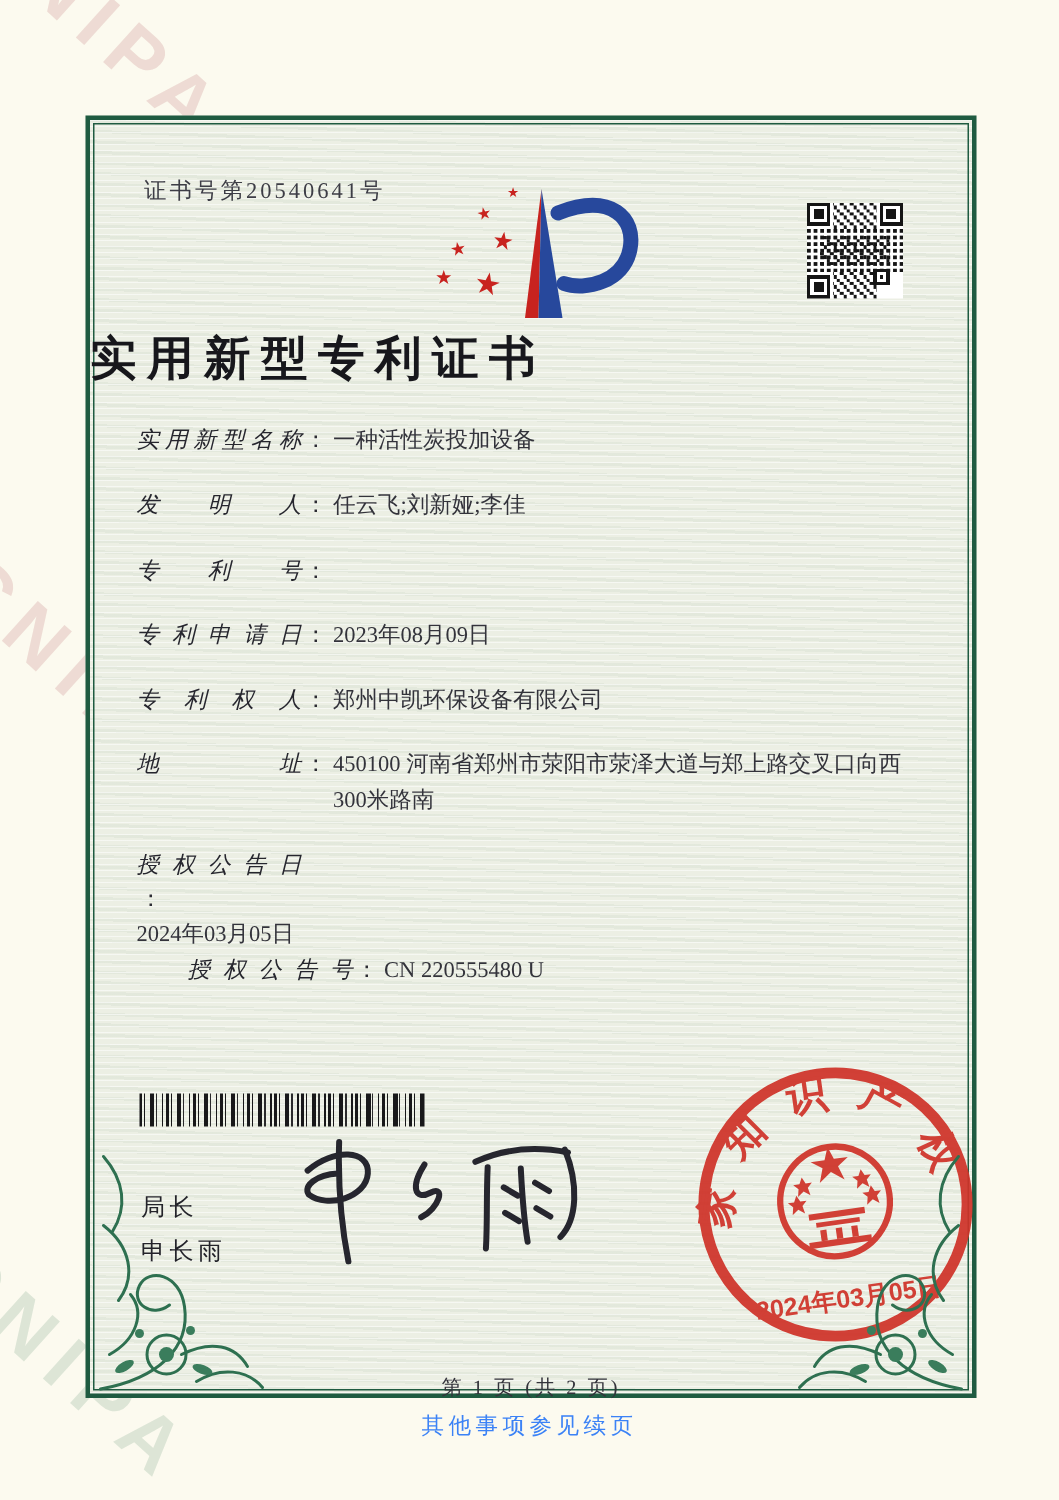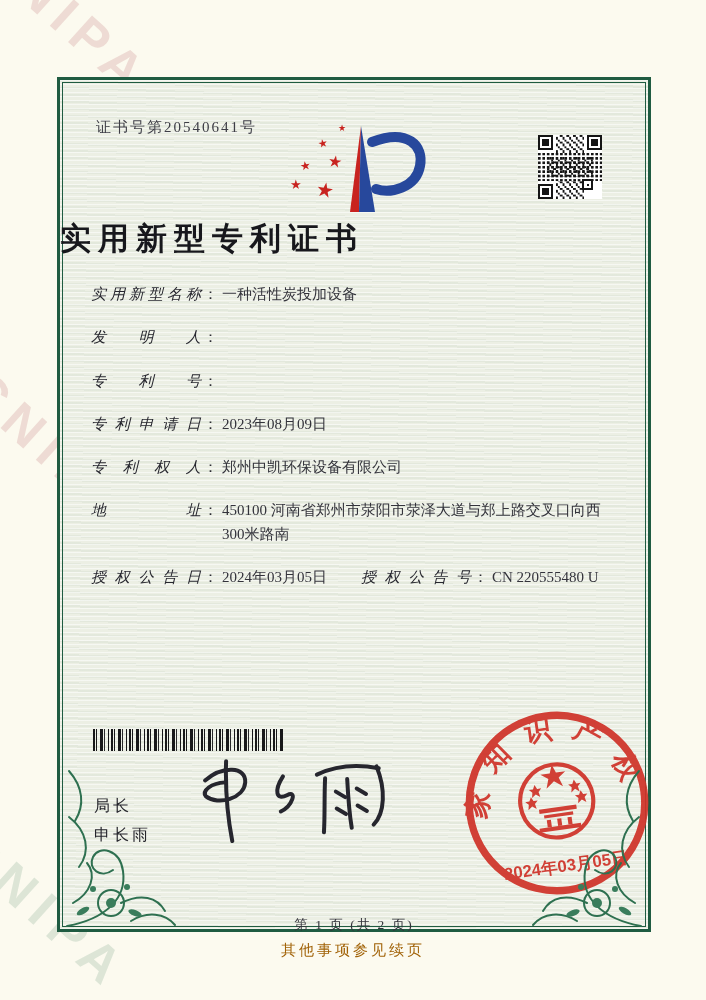--- a/index.html
+++ b/index.html
@@ -44,21 +44,21 @@
   }
   
   .fields{position:absolute;left:31px;top:203px;width:540px;font-size:15px;}
   .frow{display:flex;align-items:flex-start;margin-bottom:20px;line-height:1.55;}
   .flabel{
     display:inline-block;width:110px;flex-shrink:0;
     text-align:justify;text-align-last:justify;color:#26262e;font-style:italic;
   }
   .fcolon{flex-shrink:0;margin:0 4px 0 2px;}
   .fvalue{color:#33333b;max-width:400px;}
-  .grant-row{margin-bottom:0;}
+  .grant-row{margin-bottom:0;flex-direction:column;}
   .grant2{display:flex;margin-left:34px;}
   
   .body-text{
     position:absolute;left:28px;top:494px;width:542px;
     font-size:14.5px;line-height:1.85;color:#3a3a44;text-align:justify;
   }
   .body-text p{margin:0 0 6px 0;text-indent:2em;}
   
   .barcode{
     position:absolute;left:33px;top:649px;width:190px;height:22px;
@@ -71,21 +71,21 @@
   }
   .signer{position:absolute;left:34px;top:712px;font-family:"Liberation Sans", sans-serif;
     font-weight:normal;font-size:16px;color:#23232a;letter-spacing:3px;line-height:1.8;}
   .signature{position:absolute;left:130px;top:668px;}
   
   .seal{position:absolute;left:403px;top:629px;width:188px;height:188px;transform:rotate(-8deg);opacity:.93;}
   
   .page-note{position:absolute;left:0;top:836px;width:100%;text-align:center;
     font-size:13.5px;letter-spacing:2px;color:#33333b;}
   .cont-note{position:absolute;left:0;top:941px;width:100%;text-align:center;
-    font-size:15px;letter-spacing:3px;color:#a16207;}
+    font-size:15px;letter-spacing:3px;color:#3b82f6;}
   .ornament{position:absolute;pointer-events:none;}
   .orn-left{left:1px;bottom:1px;}
   .orn-right{right:1px;bottom:1px;transform:scaleX(-1);}
 </style>
 </head>
 <body>
 
 <div class="page">
 
   <div class="wm pink" style="left:-38px;top:-14px;">CNIPA</div>
@@ -148,20 +148,21 @@
 
     <div class="fields">
       <div class="frow">
         <span class="flabel">实用新型名称</span>
         <span class="fcolon">：</span>
         <span class="fvalue">一种活性炭投加设备</span>
       </div>
       <div class="frow">
         <span class="flabel">发明人</span>
         <span class="fcolon">：</span>
+        <span class="fvalue">任云飞;刘新娅;李佳</span>
       </div>
       <div class="frow">
         <span class="flabel">专利号</span>
         <span class="fcolon">：</span>
       </div>
       <div class="frow">
         <span class="flabel">专利申请日</span>
         <span class="fcolon">：</span>
         <span class="fvalue">2023年08月09日</span>
       </div>

